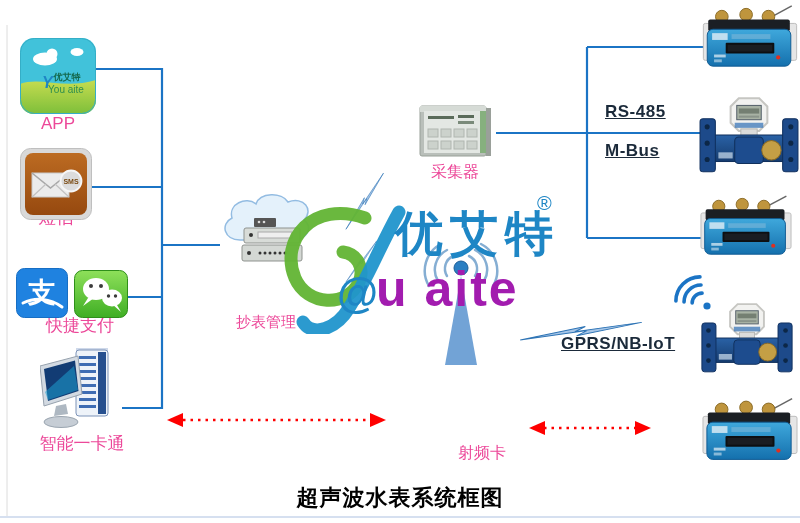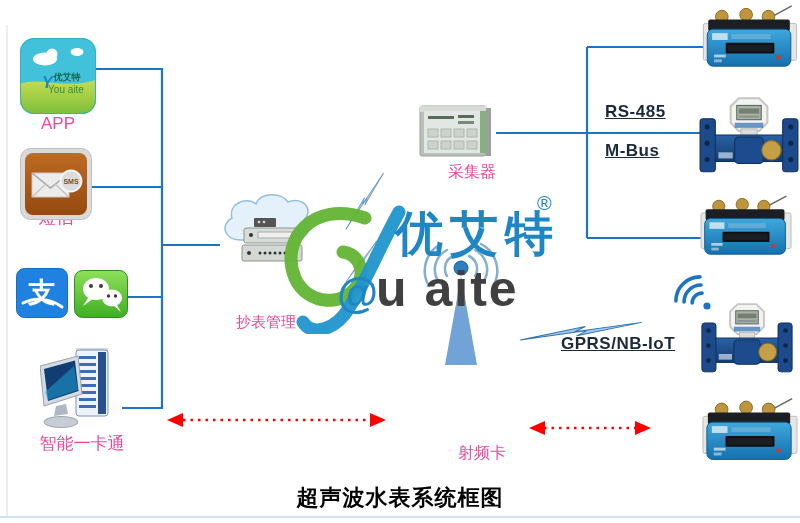--- a/index.html
+++ b/index.html
@@ -10,41 +10,41 @@
   .abs { position:absolute; }
   .lbl {
     position:absolute; color:#ec4899; text-align:center;
     font-size:16px; line-height:1.15; white-space:nowrap;
   }
   .lbl-app { left:20px; top:114px; width:76px; font-size:17px; }
   .lbl-sms { left:20px; top:207px; width:72px; font-size:18px; }
   .lbl-pay { left:10px; top:316px; width:140px; font-size:17px; }
   .lbl-terminal { left:10px; top:434px; width:144px; font-size:17px; }
   .lbl-cloud { left:214px; top:277px; width:104px; font-size:15px;margin-top:36px; }
-  .lbl-collector { left:414px; top:163px; width:82px; font-size:16px;text-align:right; }
+  .lbl-collector { left:414px; top:163px; width:82px; font-size:16px; }
   .lbl-card { left:420px; top:444px; width:86px; font-size:16px;text-align:right; }
   .bus-lbl {
     position:absolute; color:#1b2a3a; font-size:17px; font-weight:600;
     letter-spacing:0.5px; white-space:nowrap;text-decoration:underline;
   }
   .lbl-rs485 { left:605px; top:102px; }
   .lbl-mbus  { left:605px; top:141px; }
   .lbl-gprs  { left:561px; top:334px;text-align:center; }
   .title {
     position:absolute; left:0; right:0; top:483px; text-align:center;
     font-size:22px; font-weight:bold; color:#000; letter-spacing:1px;
   }
   .watermark { position:absolute; left:273px; top:186px; width:310px; height:150px;
     pointer-events:none; z-index:6; }
   .wm-cn { position:absolute; left:122px; top:16px; font-size:48px; font-weight:bold;
     color:#1e86c5; letter-spacing:7px; white-space:nowrap; }
   .wm-reg { position:absolute; left:264px; top:6px; font-size:20px; color:#1e86c5; }
   .wm-at { position:absolute; left:64px; top:84px; font-size:42px; font-weight:bold; color:#1e86c5; }
   .wm-en { position:absolute; left:103px; top:74px; font-size:50px; font-weight:bold;
-    color:#404040; letter-spacing:2px; white-space:nowrap; }
+    color:#a21caf; letter-spacing:2px; white-space:nowrap; }
   .node { position:absolute; z-index:3; }
   svg { display:block; }
 </style>
 </head>
 <body>
 
 <div class="canvas">
 
   <svg width="0" height="0" style="position:absolute" aria-hidden="true">
     <defs>
@@ -194,20 +194,21 @@
       <ellipse cx="22" cy="19" rx="13" ry="11" fill="#ffffff"></ellipse>
       <polygon points="14,28 9,36 20,28" fill="#ffffff"></polygon>
       <circle cx="17" cy="16" r="2" fill="#3c3c3c"></circle>
         <circle cx="27" cy="16" r="2" fill="#3c3c3c"></circle>
       <ellipse cx="38" cy="28" rx="10" ry="8.5" fill="#ffffff"></ellipse>
       <polygon points="43,35 47,42 38,34" fill="#ffffff"></polygon>
       <circle cx="34.5" cy="26" r="1.7" fill="#3c3c3c"></circle>
         <circle cx="41.5" cy="26" r="1.7" fill="#3c3c3c"></circle>
     </svg>
   </div>
+  <div class="lbl lbl-pay">快捷支付</div>
 
   <div class="node" style="left:40px;top:344px">
     <svg width="82" height="90" viewBox="0 0 82 90">
       <rect x="36" y="4" width="32" height="5" fill="#cfd9ea"></rect>
       <rect x="36" y="6" width="32" height="66" rx="3" fill="#eef3f9" stroke="#7d93b8"></rect>
       <rect x="58" y="8" width="8" height="62" fill="#27508f"></rect>
       <g fill="#3f6db3">
         <rect x="39" y="12" width="17" height="3"></rect>
           <rect x="39" y="19" width="17" height="3"></rect>
         <rect x="39" y="26" width="17" height="3"></rect>

